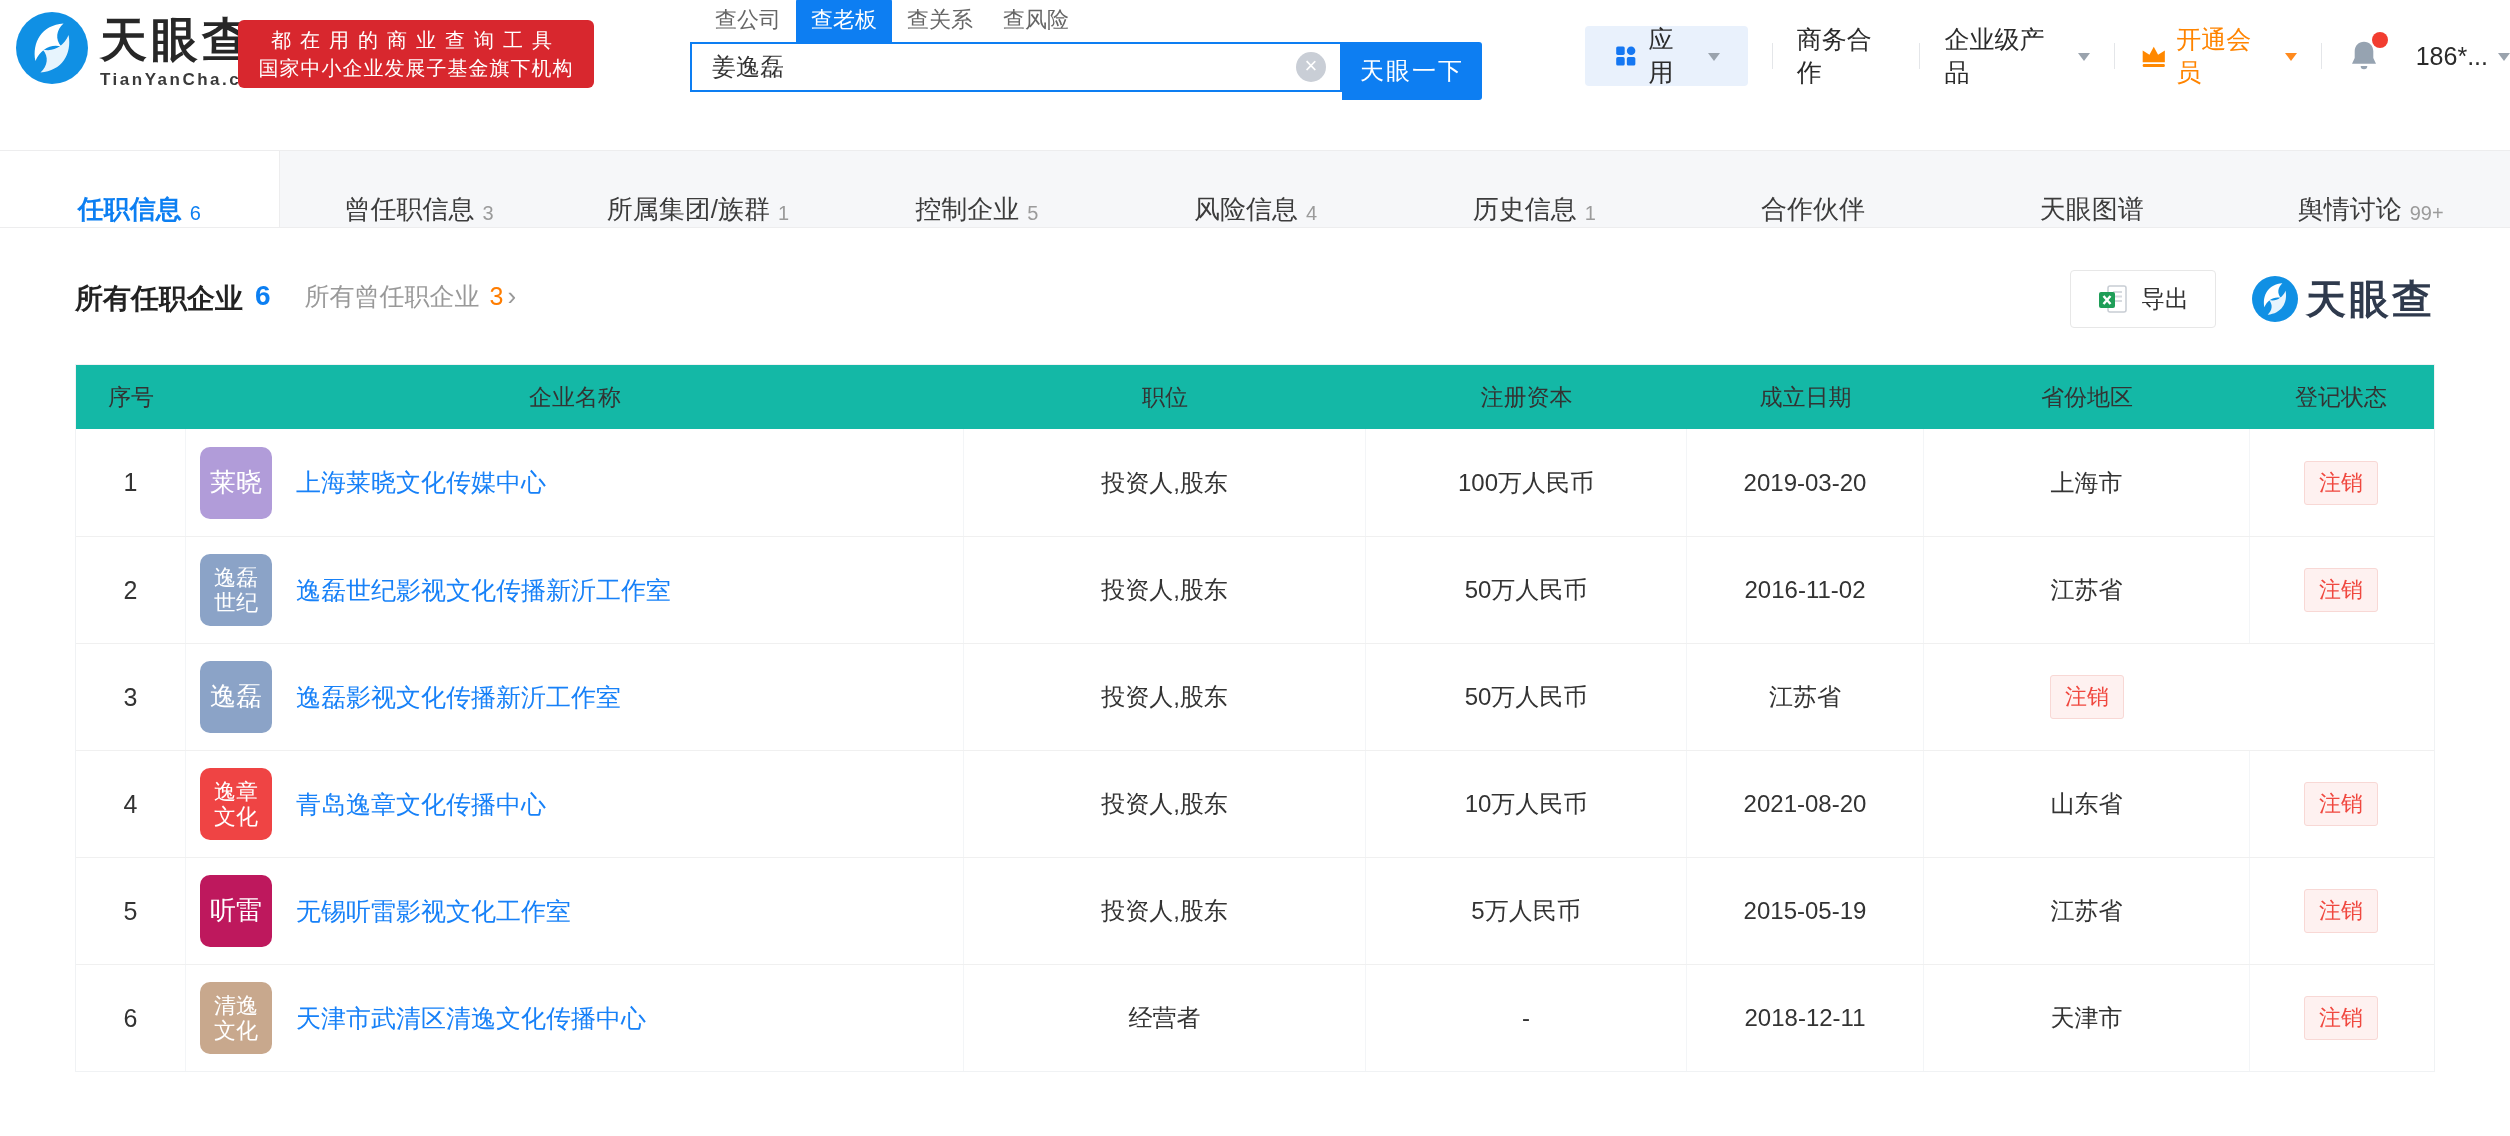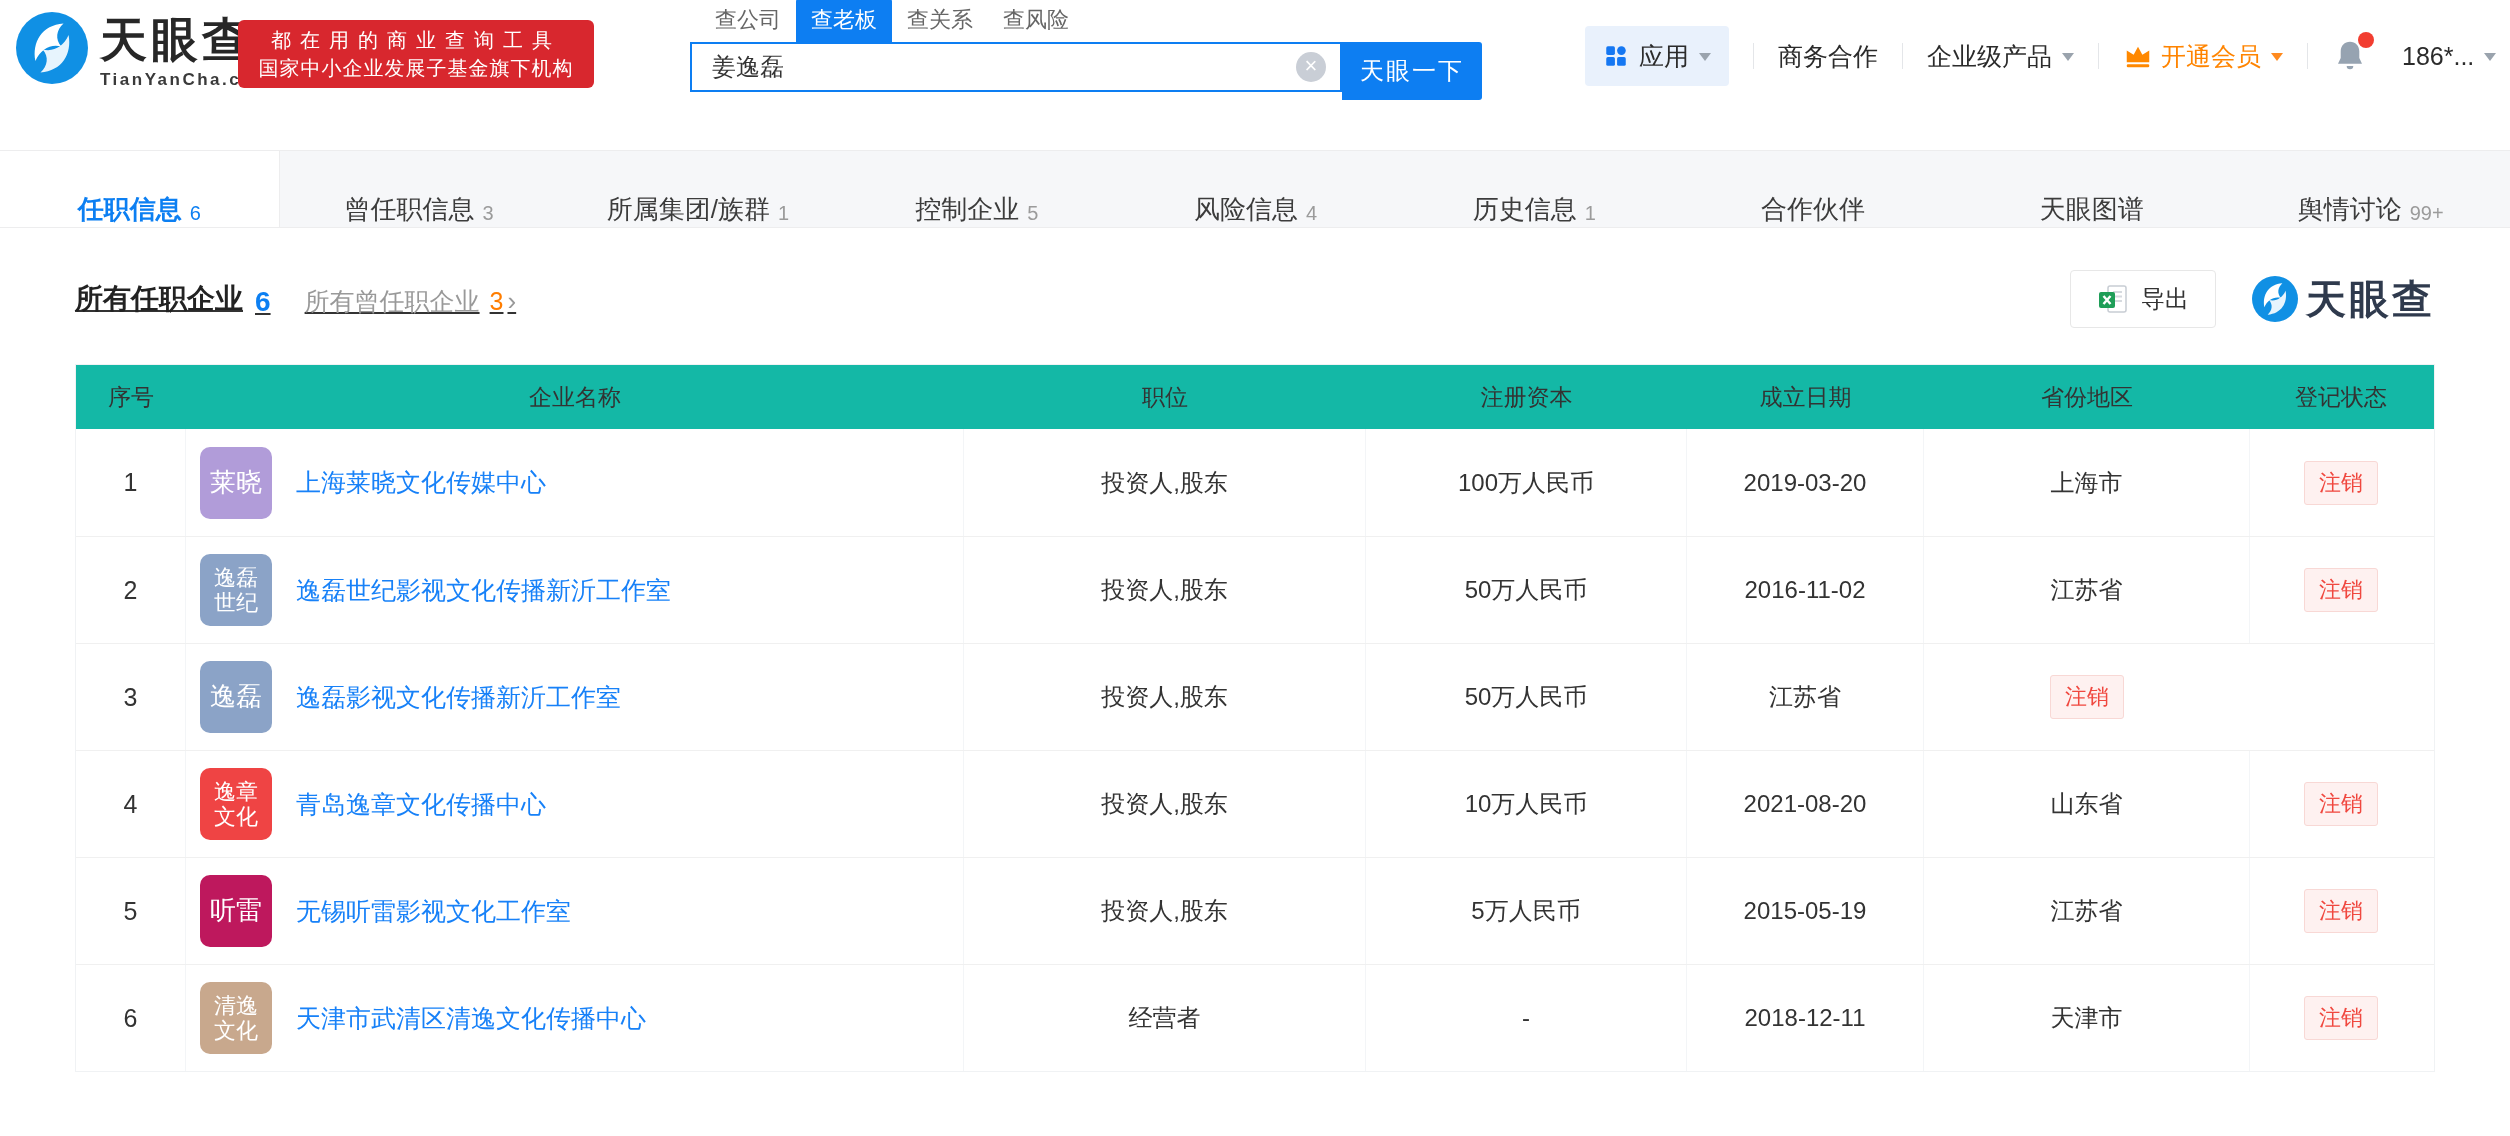--- a/index.html
+++ b/index.html
@@ -30,21 +30,21 @@
   .search-box { position:relative; width:652px; height:50px; border:2px solid #0d7ef2; background:#fff; }
   .search-input { width:100%; height:100%; border:none; outline:none; font-size:24px; color:#333;
     padding:0 60px 0 20px; font-family:inherit; background:transparent; }
   .clear-btn { position:absolute; right:14px; top:8px; width:30px; height:30px; border-radius:50%;
     background:#c9ced6; color:#fff; font-size:22px; line-height:28px; text-align:center; cursor:pointer; }
   .search-btn { width:140px; height:58px; background:#0d7ef2; color:#fff; border:none; font-size:24px;
     letter-spacing:2px; cursor:pointer; border-radius:0 3px 3px 0; font-family:inherit; }
 
   .top-nav { position:absolute; left:1585px; top:26px; height:60px; display:flex; align-items:center; }
   .apps-pill { display:flex; align-items:center; background:#e9f1fc; border-radius:4px; height:60px;
-    padding:0 18px; cursor:pointer; }
+    padding:0 28px; cursor:pointer; }
   .apps-pill .grid-icon { width:26px; height:26px; margin-right:10px; }
   .apps-label { font-size:25px; color:#2b2b2b; }
   .caret { width:0; height:0; border:6px solid transparent; border-top:8px solid #9aa3ad;
     margin-left:10px; transform:translateY(4px); }
   .caret.orange { border-top-color:#ff8a1e; }
   .vdiv { width:1px; height:26px; background:#e4e6e9; margin:0 24px; }
   .nav-item { display:flex; align-items:center; font-size:25px; color:#2b2b2b; cursor:pointer; text-decoration:none; }
   .nav-item.vip { color:#ff8400; font-weight:500; }
   .vip .crown-icon { width:30px; height:30px; margin-right:8px; }
   .bell-wrap { position:relative; margin-right:34px; cursor:pointer; }
@@ -57,21 +57,21 @@
   .ptab { flex:1; display:flex; align-items:flex-end; justify-content:center; cursor:pointer; }
   .ptab .pt-label { font-size:26px; color:#3c3c3c; }
   .ptab .pt-count { font-size:20px; color:#9b9b9b; margin-left:8px; transform:translateY(-2px); }
   .ptab.active { background:#fff; border-right:1px solid #ededee; }
   .ptab.active .pt-label { color:#0c7ff2; font-weight:700; }
   .ptab.active .pt-count { color:#0c7ff2; }
 
   
   main { padding:0 75px; }
   .section-head { margin-top:42px; display:flex; justify-content:space-between; align-items:center; }
-  .sec-left { display:flex; align-items:flex-end;text-decoration:underline; }
+  .sec-left { display:flex; align-items:flex-start; }
   .sec-title { font-size:28px; font-weight:700; color:#222; }
   .sec-count { font-size:28px; font-weight:700; color:#0c7ff2; margin-left:12px; }
   .sec-sub { margin-left:34px; font-size:25px; color:#999; cursor:pointer; display:flex; align-items:baseline; }
   .sub-count { color:#ff7d00; margin-left:10px; }
   .sub-arrow { color:#999; margin-left:4px; font-size:26px; }
   .sec-right { display:flex; align-items:center; }
   .export-btn { display:flex; align-items:center; height:58px; padding:0 26px; background:#fff;
     border:1px solid #e7e7e7; border-radius:4px; font-size:24px; color:#333; cursor:pointer; font-family:inherit; }
   .export-btn .xls-icon { width:32px; height:32px; margin-right:12px; }
   .watermark { display:flex; align-items:center; margin-left:36px; }

